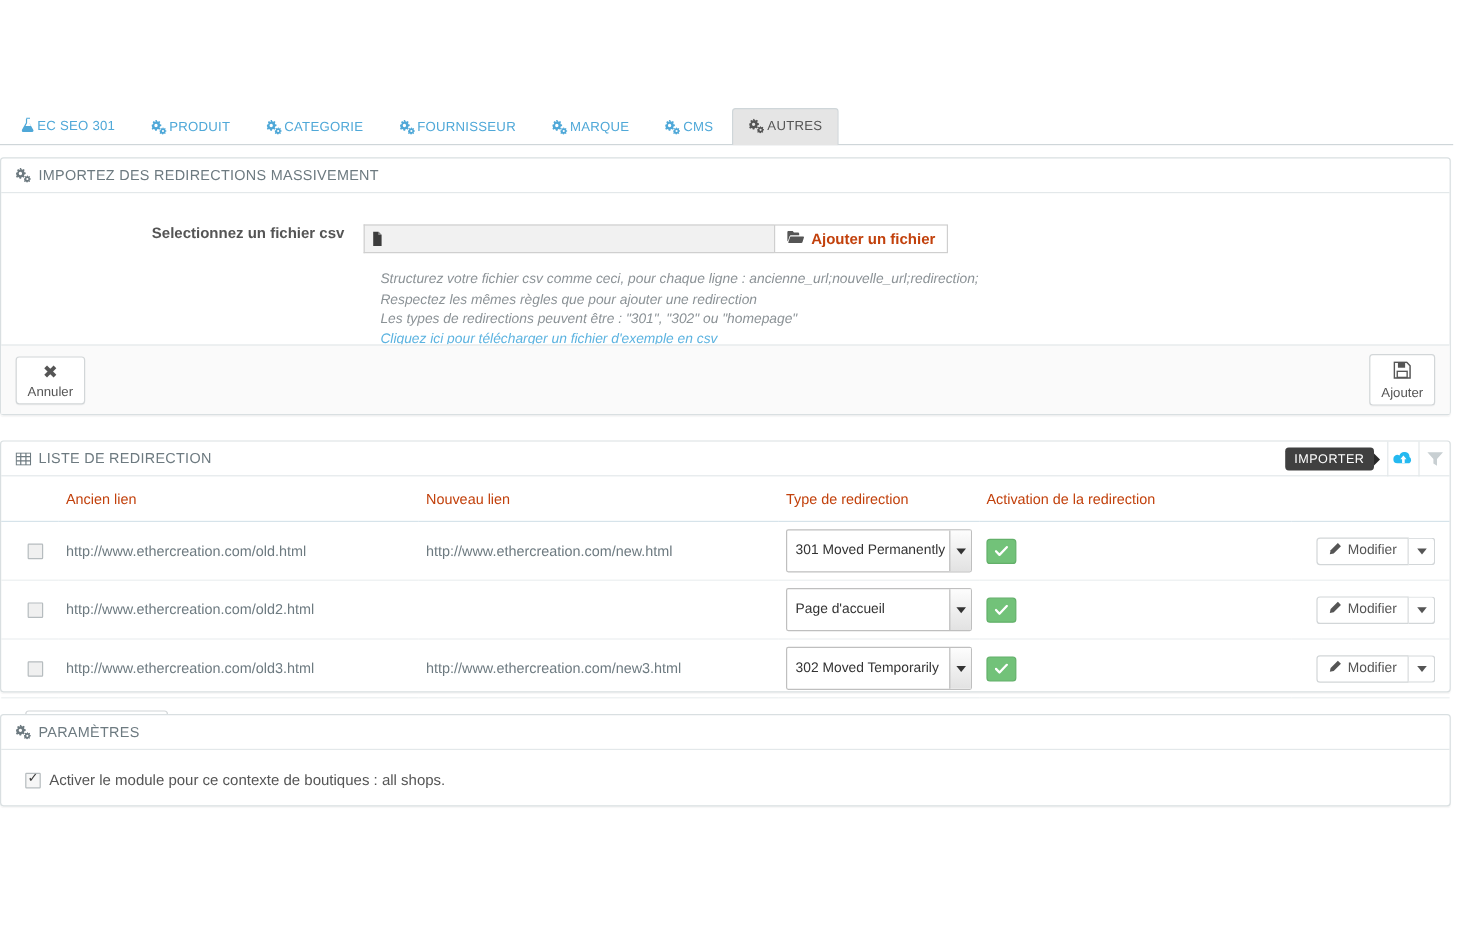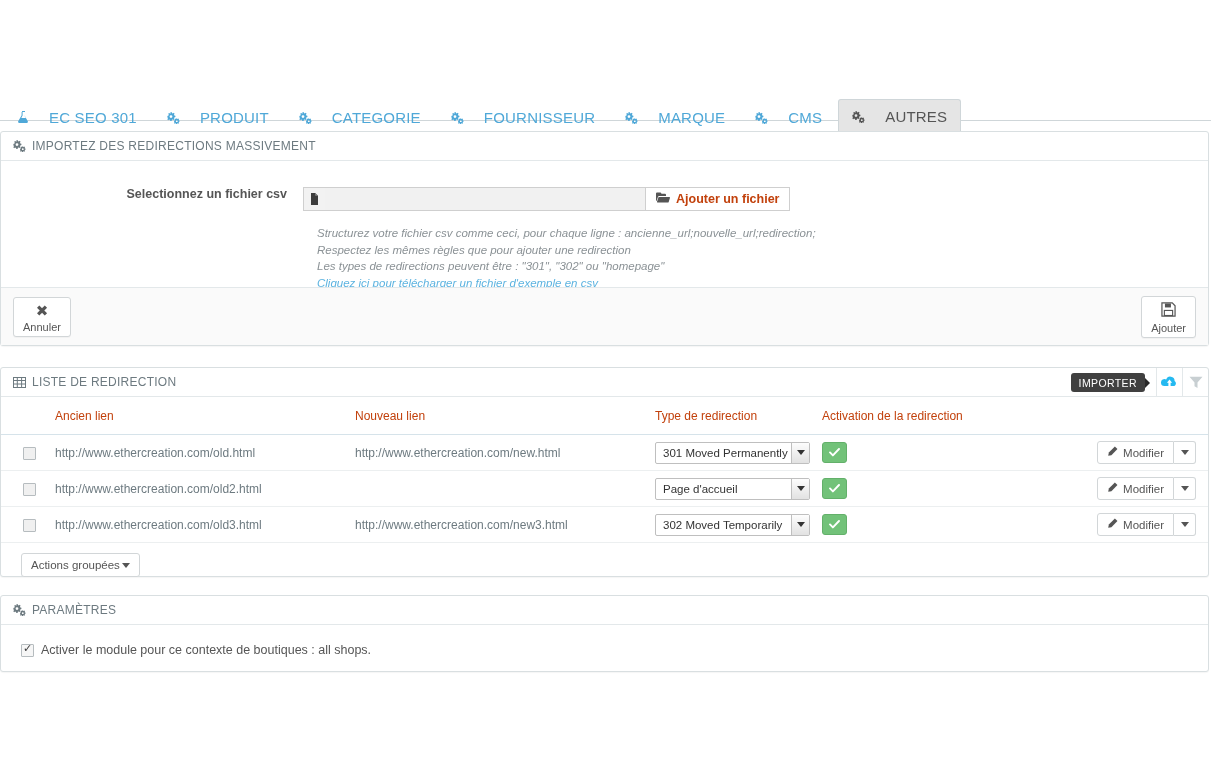--- a/index.html
+++ b/index.html
@@ -14,29 +14,29 @@
   .page { position: relative; width: 1220px; height: 780px; background: #ffffff; overflow: hidden; }
 
   
   .tabs {
     position: absolute; left: 0; top: 85px; width: 1211px; height: 36px;
     border-bottom: 1px solid #cfd6d9;
     display: flex; align-items: flex-end;
     padding-left: 4px;
   }
   .tab {
-    display: flex; align-items: center; gap: 20px;
-    font-size: 15px; letter-spacing: .2px;
+    display: flex; align-items: center; gap: 2px;
+    font-size: 11px; letter-spacing: .2px;
     color: #4fa8d8; text-transform: uppercase;
     padding: 8px 13px 9px 13px;
     margin-right: 2px;
     border: 1px solid transparent;
     border-bottom: none;
     background: transparent;
-    position: relative; top: 15px;
+    position: relative; top: 1px;
     white-space: nowrap;
     cursor: pointer;
   }
   .tab .ic { font-size: 12px; line-height: 1; display: inline-block; }
   .tab.active {
     background: #e5e5e5;
     border-color: #cfd6d9;
     color: #555;
     border-radius: 3px 3px 0 0;
     padding-bottom: 10px;
@@ -149,21 +149,21 @@
   .col-btn  { text-align: right; padding-right: 12px !important; }
   .chk {
     width: 13px; height: 13px; border: 1px solid #b6bcbf; background: #f0f0f0;
     display: inline-block; vertical-align: middle; border-radius: 1px;
   }
   .chk.on { background: #f6f6f6; position: relative; }
   .chk.on:after {
     content: "✓"; position: absolute; left: 1px; top: -3px; font-size: 11px; color: #3a3a3a;
   }
   .sel {
-    display: inline-flex; align-items: stretch; height: 22px;
+    display: inline-flex; align-items: stretch; height: 36px;
     border: 1px solid #bfbfbf; background: #fff; border-radius: 2px; cursor: pointer;
     width: 155px;
   }
   .sel .sel-txt {
     flex: 1; display: flex; align-items: center; padding: 0 7px;
     font-size: 11.5px; color: #333; white-space: nowrap; overflow: hidden;
   }
   .sel .sel-arrow {
     width: 18px; border-left: 1px solid #bfbfbf;
     background: linear-gradient(#fdfdfd,#e2e2e2);

